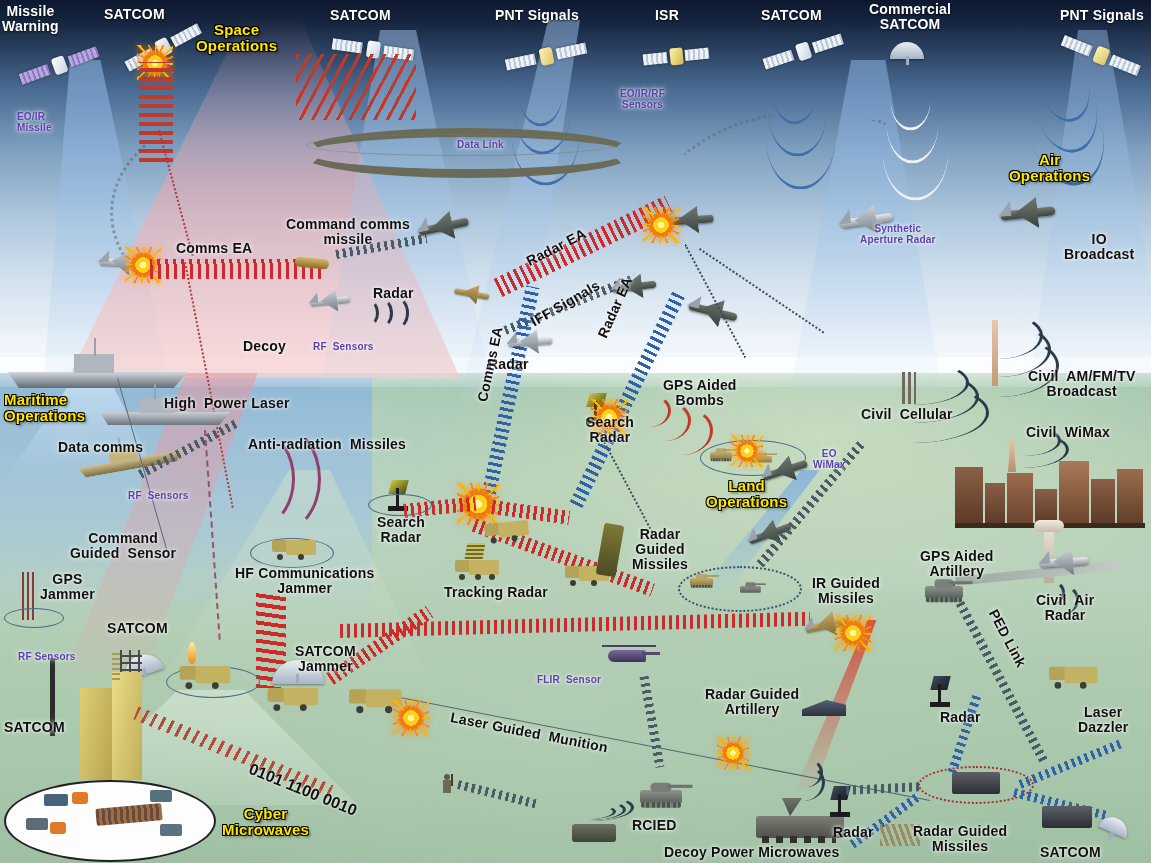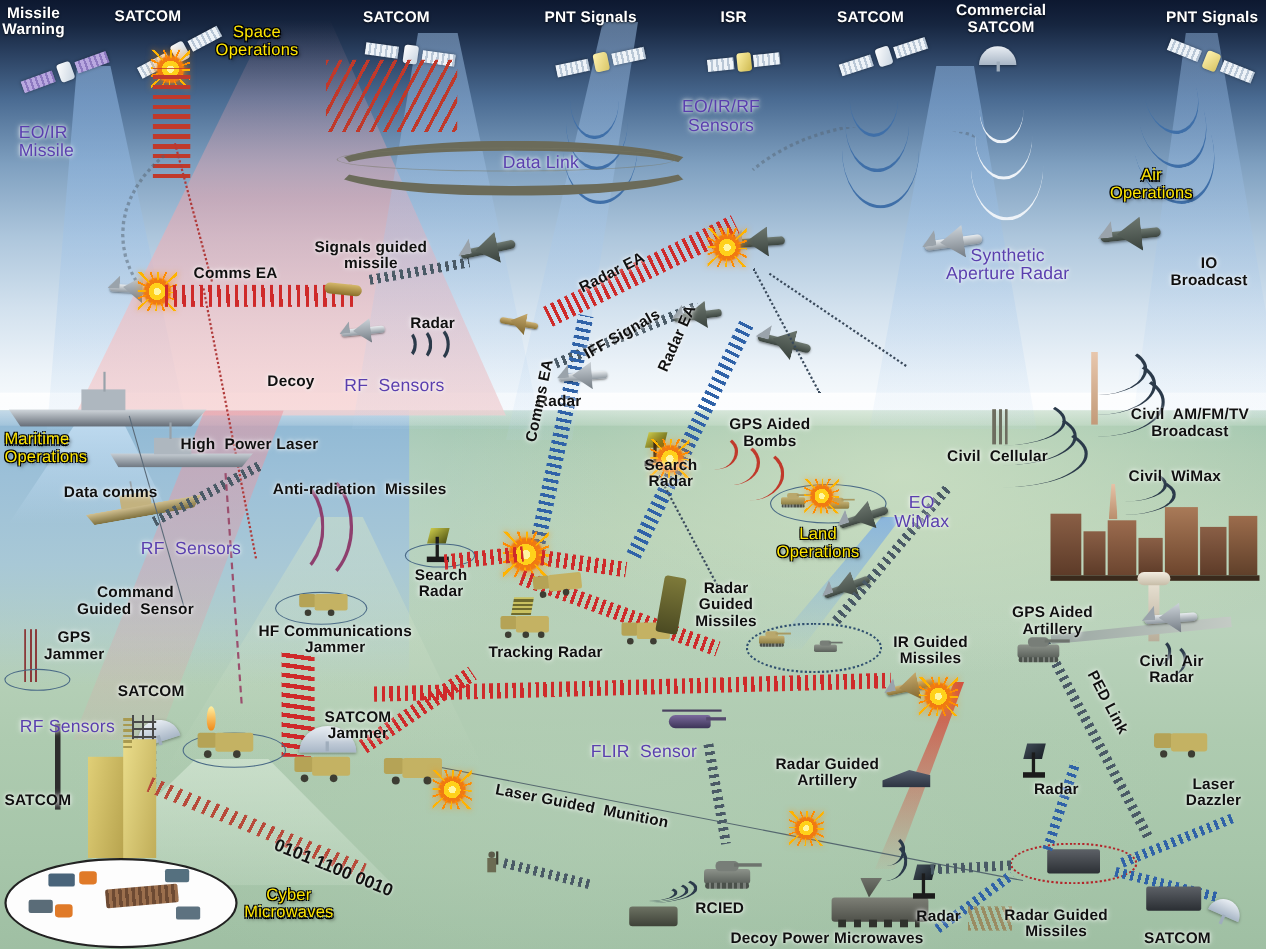--- a/index.html
+++ b/index.html
@@ -101,23 +101,23 @@
 
   
   .lbl{
     position:absolute;white-space:pre;line-height:1.08;
     letter-spacing:.2px;
   }
   .l-w{ color:#ffffff; font-weight:700; font-size:14px;
         text-shadow:0 1px 2px rgba(0,0,0,.75); }
   .l-k{ color:#101010; font-weight:700; font-size:14px;
         text-shadow:0 0 3px rgba(255,255,255,.9),0 0 6px rgba(255,255,255,.7); }
-  .l-p{ color:#5a3fae; font-weight:400; font-size:16px;
+  .l-p{ color:#5a3fae; font-weight:700; font-size:10px;
         text-shadow:0 0 3px rgba(255,255,255,.95),0 0 6px rgba(255,255,255,.8); }
-  .l-y{ color:#ffe600; font-weight:400; font-size:15px;
+  .l-y{ color:#ffe600; font-weight:700; font-size:15px;
         text-shadow:1px 1px 0 #000,-1px 1px 0 #000,1px -1px 0 #000,-1px -1px 0 #000,2px 2px 3px rgba(0,0,0,.6); }
   .ctr{text-align:center;}
 
   
   .sat{position:absolute;}
   .sat .body{position:absolute;left:50%;top:50%;width:13px;height:17px;margin:-8px 0 0 -6px;
     background:linear-gradient(120deg,#ffffff,#c8d4e0);border-radius:3px;box-shadow:0 0 3px rgba(0,0,0,.45);}
   .sat .panel{position:absolute;top:50%;width:30px;height:11px;margin-top:-5px;
     background:repeating-linear-gradient(90deg,#eef3f8 0 3px,#b9c7d6 3px 5px);
     box-shadow:0 0 3px rgba(0,0,0,.4);}
@@ -775,21 +775,21 @@
   <div class="lbl l-w ctr" style="left:869px;top:2px;">Commercial
 SATCOM</div>
   <div class="lbl l-w" style="left:1060px;top:8px;">PNT Signals</div>
   <div class="lbl l-p" style="left:17px;top:112px;">EO/IR
 Missile</div>
   <div class="lbl l-p ctr" style="left:620px;top:89px;">EO/IR/RF
 Sensors</div>
   <div class="lbl l-p" style="left:457px;top:140px;">Data Link</div>
 
   <div class="lbl l-k" style="left:176px;top:241px;">Comms EA</div>
-  <div class="lbl l-k ctr" style="left:286px;top:217px;">Signals guided
+  <div class="lbl l-k ctr" style="left:286px;top:217px;">Command comms
 missile</div>
   <div class="lbl l-k" style="left:524px;top:240px;transform:rotate(-27deg);">Radar EA</div>
   <div class="lbl l-p ctr" style="left:860px;top:224px;">Synthetic
 Aperture Radar</div>
   <div class="lbl l-k ctr" style="left:1064px;top:232px;">IO
 Broadcast</div>
   <div class="lbl l-k" style="left:373px;top:286px;">Radar</div>
   <div class="lbl l-k" style="left:527px;top:296px;transform:rotate(-30deg);">IFF Signals</div>
   <div class="lbl l-k" style="left:583px;top:300px;transform:rotate(-66deg);">Radar EA</div>
   <div class="lbl l-k" style="left:243px;top:339px;">Decoy</div>

